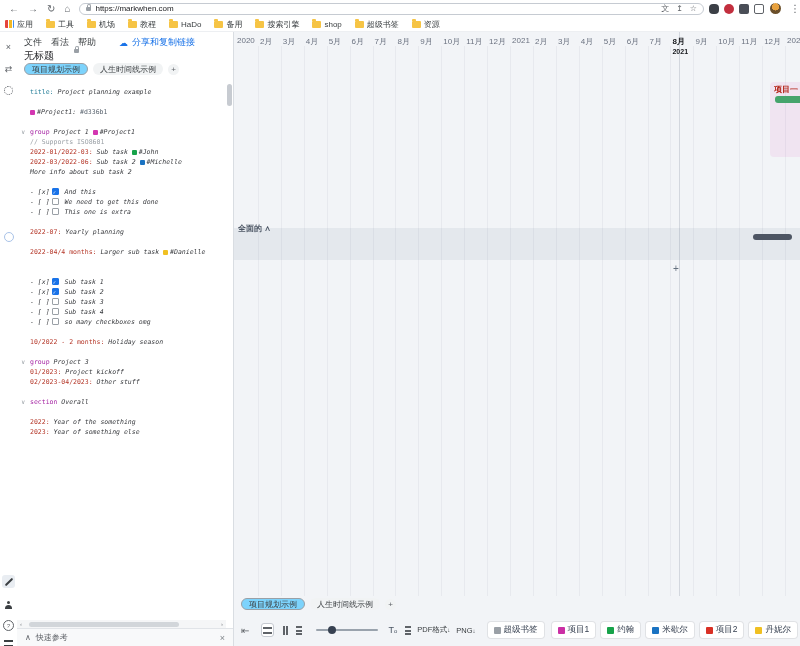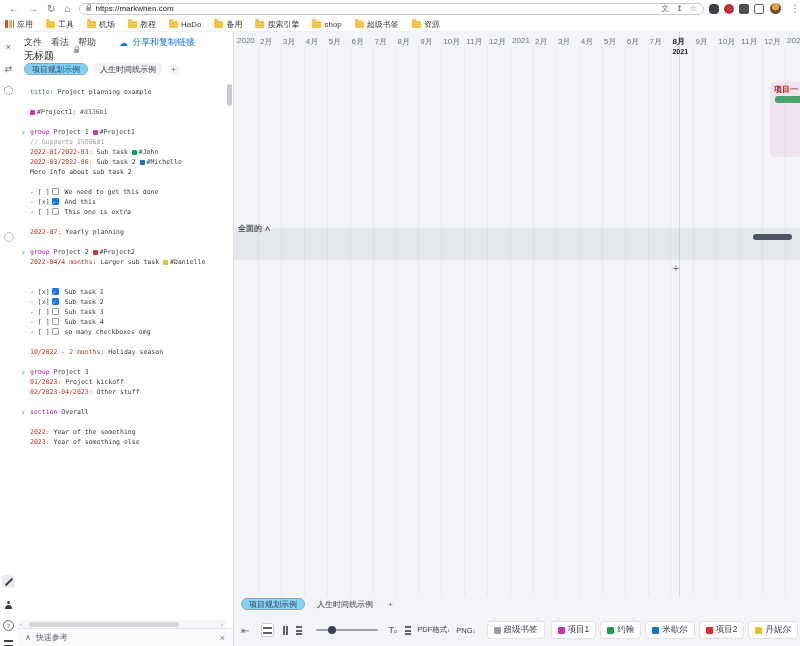--- a/index.html
+++ b/index.html
@@ -59,21 +59,21 @@
           display:inline-flex;align-items:center;justify-content:center;}
   .code{position:absolute;top:51px;left:0;right:8px;padding-top:4px;
         font-family:"DejaVu Sans Mono",monospace;font-size:6.5px;line-height:10px;}
   .cl{height:10px;padding-left:13px;white-space:pre;position:relative;}
   .fold{position:absolute;left:4px;top:0;color:#9aa0a6;font-size:6px;font-family:"Liberation Sans",sans-serif;}
   .sq{display:inline-block;width:5px;height:5px;margin-right:2px;vertical-align:-0.5px;border-radius:1px;}
   .cb{display:inline-block;width:5px;height:5px;border:1px solid #9aa0a6;border-radius:1px;margin:0 2px;
       vertical-align:-1px;background:#fff;position:relative;}
   .cb.on{background:#1a73e8;border-color:#1a73e8;}
   .cb.on::after{content:"✓";position:absolute;left:0.5px;top:-2px;color:#fff;font-size:5px;}
-  .tk-plain{color:#37393d;} .tk-key{color:#267f99;} .tk-date{color:#b5382a;}
+  .tk-plain{color:#37393d;font-style:italic;} .tk-key{color:#267f99;} .tk-date{color:#b5382a;}
   .tk-cmt{color:#9aa0a6;} .tk-kw{color:#a626a4;} .tk-val{color:#5b6570;}
   .vscroll{position:absolute;top:50px;right:1px;width:5px;bottom:30px;}
   .vthumb{position:absolute;top:2px;left:0;width:5px;height:22px;background:#c7cbd1;border-radius:3px;}
   .hscroll{position:absolute;left:0;right:7px;top:588px;height:8px;display:flex;align-items:center;background:#f5f6f7;}
   .harr{font-size:6px;color:#80868b;width:8px;text-align:center;}
   .hthumb{height:5px;width:150px;margin-left:4px;background:#d2d6da;border-radius:3px;}
   .hsp{flex:1;}
   .quickref{position:absolute;left:0;right:0;top:596px;height:18px;border-top:1px solid #e1e4e8;background:#f8f9fa;
             display:flex;align-items:center;gap:5px;padding:0 8px;font-size:8px;color:#5f6368;box-sizing:border-box;}
   .qclose{margin-left:auto;font-size:9px;color:#80868b;}
@@ -241,27 +241,26 @@
       <div class="cl"><span class="tk-key">title: </span><span class="tk-plain">Project planning example</span></div>
       <div class="cl"></div>
       <div class="cl"><span class="sq" style="background: rgb(211, 54, 177);"></span><span class="tk-plain">#Project1: </span><span class="tk-val">#d336b1</span></div>
       <div class="cl"></div>
       <div class="cl"><span class="fold">∨</span><span class="tk-kw">group </span><span class="tk-plain">Project 1 </span><span class="sq" style="background: rgb(211, 54, 177);"></span><span class="tk-plain">#Project1</span></div>
       <div class="cl"><span class="tk-cmt">// Supports ISO8601</span></div>
       <div class="cl"><span class="tk-date">2022-01/2022-03: </span><span class="tk-plain">Sub task </span><span class="sq" style="background: rgb(23, 163, 74);"></span><span class="tk-plain">#John</span></div>
       <div class="cl"><span class="tk-date">2022-03/2022-06: </span><span class="tk-plain">Sub task 2 </span><span class="sq" style="background: rgb(26, 115, 194);"></span><span class="tk-plain">#Michelle</span></div>
       <div class="cl"><span class="tk-plain">More info about sub task 2</span></div>
       <div class="cl"></div>
+      <div class="cl"><span class="tk-plain">- [x]</span><span class="cb on"></span><span class="tk-plain"> And this</span></div>
       <div class="cl"><span class="tk-plain">- [ ]</span><span class="cb"></span><span class="tk-plain"> We need to get this done</span></div>
-      <div class="cl"><span class="tk-plain">- [x]</span><span class="cb on"></span><span class="tk-plain"> And this</span></div>
       <div class="cl"><span class="tk-plain">- [ ]</span><span class="cb"></span><span class="tk-plain"> This one is extra</span></div>
       <div class="cl"></div>
       <div class="cl"><span class="tk-date">2022-07: </span><span class="tk-plain">Yearly planning</span></div>
       <div class="cl"></div>
-      <div class="cl"><span class="fold">∨</span><span class="tk-kw">group </span><span class="tk-plain">Project 2 </span><span class="sq" style="background: rgb(217, 48, 37);"></span><span class="tk-plain">#Project2</span></div>
       <div class="cl"><span class="tk-date">2022-04/4 months: </span><span class="tk-plain">Larger sub task </span><span class="sq" style="background: rgb(240, 192, 34);"></span><span class="tk-plain">#Danielle</span></div>
       <div class="cl"></div>
       <div class="cl"></div>
       <div class="cl"><span class="tk-plain">- [x]</span><span class="cb on"></span><span class="tk-plain"> Sub task 1</span></div>
       <div class="cl"><span class="tk-plain">- [x]</span><span class="cb on"></span><span class="tk-plain"> Sub task 2</span></div>
       <div class="cl"><span class="tk-plain">- [ ]</span><span class="cb"></span><span class="tk-plain"> Sub task 3</span></div>
       <div class="cl"><span class="tk-plain">- [ ]</span><span class="cb"></span><span class="tk-plain"> Sub task 4</span></div>
       <div class="cl"><span class="tk-plain">- [ ]</span><span class="cb"></span><span class="tk-plain"> so many checkboxes omg</span></div>
       <div class="cl"></div>
       <div class="cl"><span class="tk-date">10/2022 - 2 months: </span><span class="tk-plain">Holiday season</span></div>

